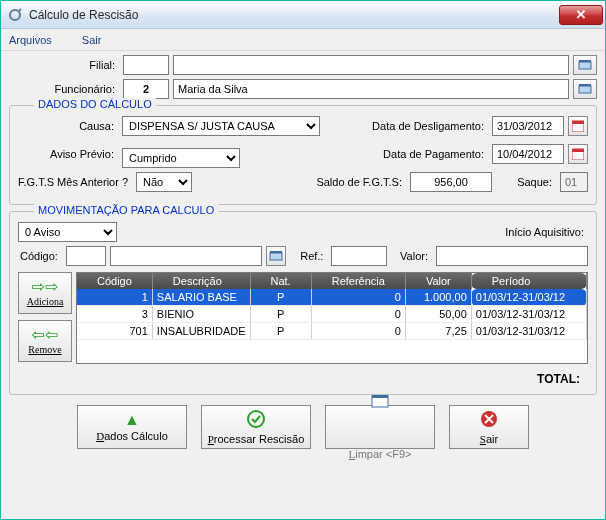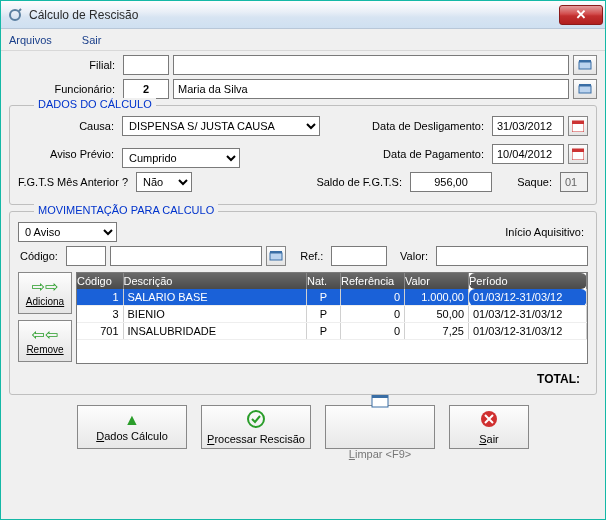--- a/index.html
+++ b/index.html
@@ -163,21 +163,21 @@
   }
   .grid table {
     width: 100%;
     border-collapse: collapse;
     font-size: 11px;
   }
   .grid th {
     background: linear-gradient(#6a6a6a,#4a4a4a);
     color: #fff;
     font-weight: normal;
-    padding: 2px 0;
+    padding: 2px 20px;
     border-right: 1px solid #888;
     text-align: left;
   }
   .grid td {
     padding: 2px 4px;
     border-right: 1px solid #d0d0d0;
     border-bottom: 1px solid #eee;
     white-space: nowrap;
   }
   .grid tr.sel td {
@@ -221,21 +221,21 @@
     background: linear-gradient(#fdfdfd,#e8e8e8);
     display: flex;
     flex-direction: column;
     align-items: center;
     justify-content: center;
     gap: 2px;
     font-size: 11px;
     cursor: pointer;
   }
   .bbtn .glyph { font-size: 16px; line-height: 1; }
-  .u { text-decoration: underline; }
+  .u { text-decoration: underline; font-family: Liberation Serif, serif; }
 
   .disabled-box {
     background: #f0f0f0;
     color: #666;
   }
 </style>
 </head>
 <body>
 
 <div class="window">

